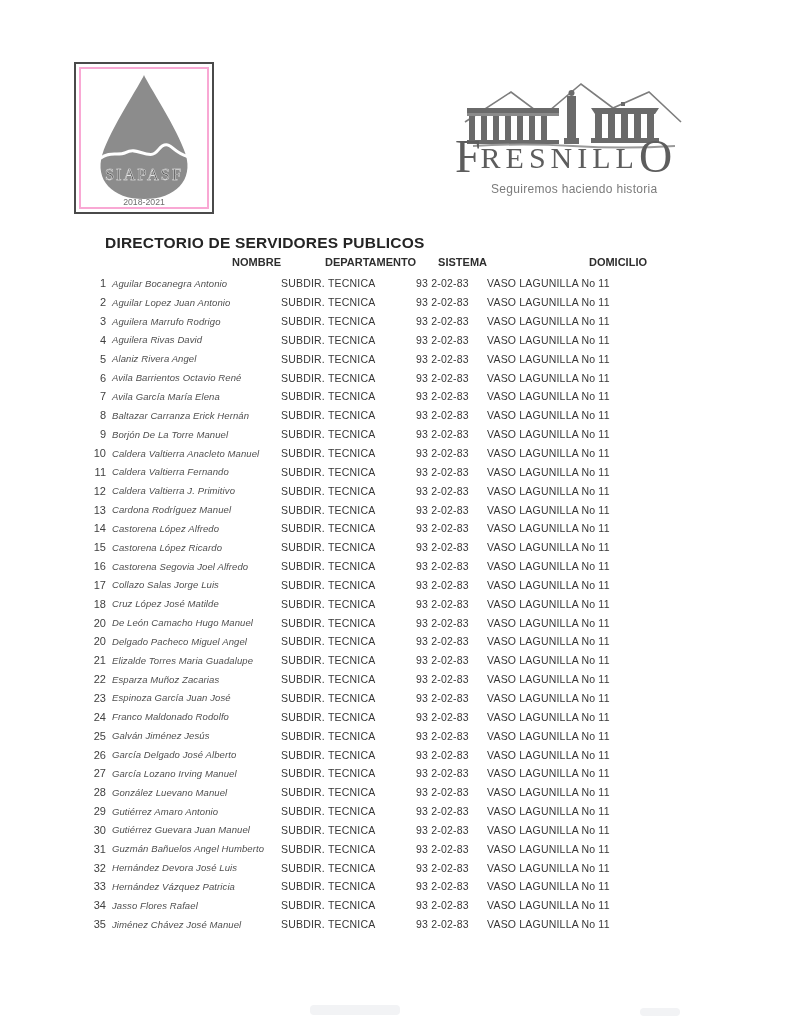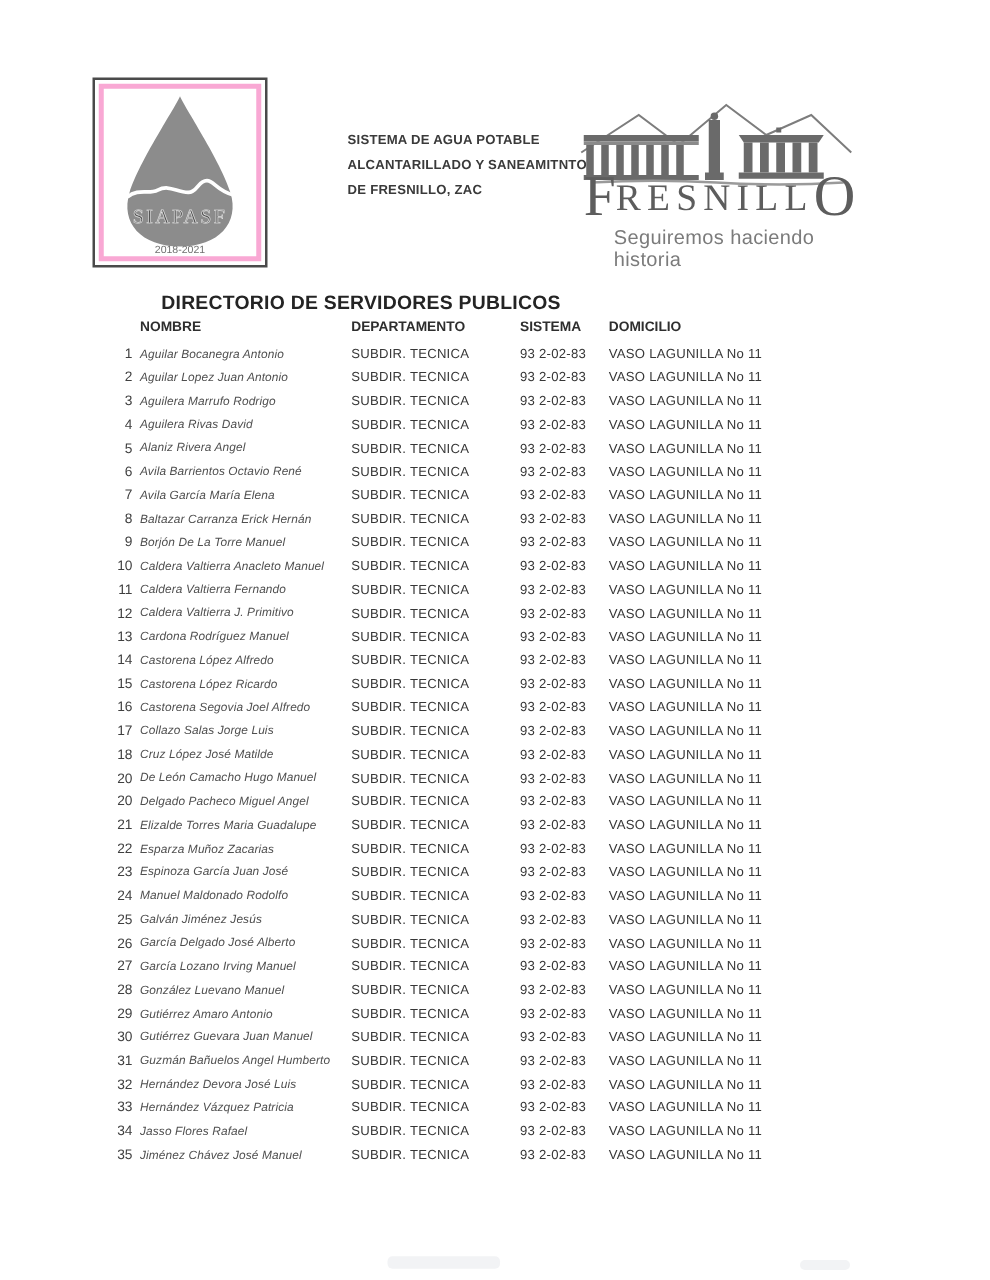--- a/index.html
+++ b/index.html
@@ -6,50 +6,50 @@
   html, body { width: 792px; height: 1024px; background: #ffffff; overflow: hidden; }
   body { font-family: "Liberation Sans", sans-serif; color: #2f2f2f; position: relative; }
 
   .page { position: absolute; inset: 0; background: #fff; }
 
   
   .siapasf-box {
     position: absolute; left: 74px; top: 62px; width: 140px; height: 152px;
     border: 2px solid #4a4a4a; padding: 3px;
   }
-  .siapasf-inner { width: 100%; height: 100%; border: 4px solid #f9a8d4; position: relative; padding-left: 28px; }
+  .siapasf-inner { width: 100%; height: 100%; border: 2px solid #f9a8d4; position: relative; padding-left: 28px; }
   .siapasf-inner svg { position: absolute; left: 0; top: 0; width: 100%; height: 100%; }
 
   
   .org-lines { position: absolute; left: 278px; top: 102px; }
   .org-line { font-size: 10.5px; font-weight: 600; letter-spacing: .2px; color: #3a3a3a; line-height: 20px; }
 
   
   .fresnillo { position: absolute; left: 455px; top: 82px; width: 235px; height: 118px; }
   .fresnillo-art { position: absolute; left: 8px; top: 0; width: 220px; height: 68px; }
   .fresnillo-word {
     position: absolute; left: 0; top: 52px; width: 235px;
-    font-family: "Liberation Serif", serif; color: #5d5d5d; white-space: nowrap; margin-left: 12px;
+    font-family: "Liberation Serif", serif; color: #5d5d5d; white-space: nowrap;
   }
   .fw-big { font-size: 46px; line-height: 46px; }
   .fw-mid { font-size: 30px; letter-spacing: 5px; vertical-align: 4px; }
   .fresnillo-slogan {
-    position: absolute; left: 36px; top: 100px; font-size: 16px; color: #7b7b7b; letter-spacing: .3px;
+    position: absolute; left: 36px; top: 100px; font-size: 12px; color: #7b7b7b; letter-spacing: .3px;
   }
 
   
   .dir-title {
     position: absolute; left: 105px; top: 234px;
-    font-size: 15.5px; font-weight: bold; letter-spacing: .2px; color: #242424; margin-left: 24px;
+    font-size: 15.5px; font-weight: bold; letter-spacing: .2px; color: #242424;
   }
 
   
   .table { position: absolute; left: 88px; top: 256px; width: 626px; }
   .thead { display: flex; font-weight: bold; font-size: 11px; color: #2e2e2e; height: 16px; }
-  .th { text-align: left; }
+  .th { text-align: right; }
   .col-num  { width: 18px; flex: none; text-align: right; padding-right: 0; }
   .col-gap  { width: 6px; flex: none; }
   .col-name { width: 169px; flex: none; }
   .col-dept { width: 135px; flex: none; }
   .col-tel  { width: 71px;  flex: none; }
   .col-dom  { width: 190px; flex: none; }
   .th.col-dom { width: 160px; }
 
   .rows { margin-top: 2px; }
   .trow { display: flex; align-items: center; height: 18.85px; }
@@ -71,25 +71,20 @@
     <div class="siapasf-inner">
       <svg viewBox="0 0 130 142" aria-hidden="true">
         <path d="M65 6 C62 14 30 62 22 88 C14 114 32 134 65 134 C98 134 116 114 108 88 C100 62 68 14 65 6 Z" fill="#8c8c8c"></path>
         <path d="M20 92 C30 84 38 90 46 86 C56 81 62 88 72 88 C80 88 80 78 88 78 C94 78 96 86 110 90" fill="none" stroke="#ffffff" stroke-width="3.2"></path>
         <text x="65" y="114" text-anchor="middle" font-size="17" font-family="Liberation Serif, serif" letter-spacing="2" fill="#555555" stroke="#e8e8e8" stroke-width="0.5">SIAPASF</text>
         <text x="65" y="140" text-anchor="middle" font-size="9" fill="#6f6f6f">2018-2021</text>
       </svg>
     </div>
   </div>
 
-  <div class="org-lines">
-    <div class="org-line">SISTEMA DE AGUA POTABLE</div>
-    <div class="org-line">ALCANTARILLADO Y SANEAMITNTO</div>
-    <div class="org-line">DE FRESNILLO, ZAC</div>
-  </div>
 
   <div class="fresnillo">
     <svg class="fresnillo-art" viewBox="0 0 220 68" aria-hidden="true">
 
       <path d="M2 40 L48 10 L80 34 L118 2 L150 26 L186 10 L218 40" fill="none" stroke="#7d7d7d" stroke-width="1.6"></path>
 
       <rect x="4" y="26" width="92" height="5" fill="#6a6a6a"></rect>
       <rect x="4" y="31" width="92" height="3" fill="#8a8a8a"></rect>
 
       <rect x="6" y="34" width="6" height="26" fill="#6a6a6a"></rect>
@@ -337,21 +332,21 @@
       <div class="col-gap"></div>
       <div class="col-name cell-name">Espinoza García Juan José</div>
       <div class="col-dept cell-dept">SUBDIR. TECNICA</div>
       <div class="col-tel cell-tel">93 2-02-83</div>
       <div class="col-dom cell-dom">VASO LAGUNILLA No 11</div>
     </div>
 
     <div class="trow">
       <div class="col-num cell-num">24</div>
       <div class="col-gap"></div>
-      <div class="col-name cell-name">Manuel Maldonado Rodolfo</div>
+      <div class="col-name cell-name">Franco Maldonado Rodolfo</div>
       <div class="col-dept cell-dept">SUBDIR. TECNICA</div>
       <div class="col-tel cell-tel">93 2-02-83</div>
       <div class="col-dom cell-dom">VASO LAGUNILLA No 11</div>
     </div>
 
     <div class="trow">
       <div class="col-num cell-num">25</div>
       <div class="col-gap"></div>
       <div class="col-name cell-name">Galván Jiménez Jesús</div>
       <div class="col-dept cell-dept">SUBDIR. TECNICA</div>

